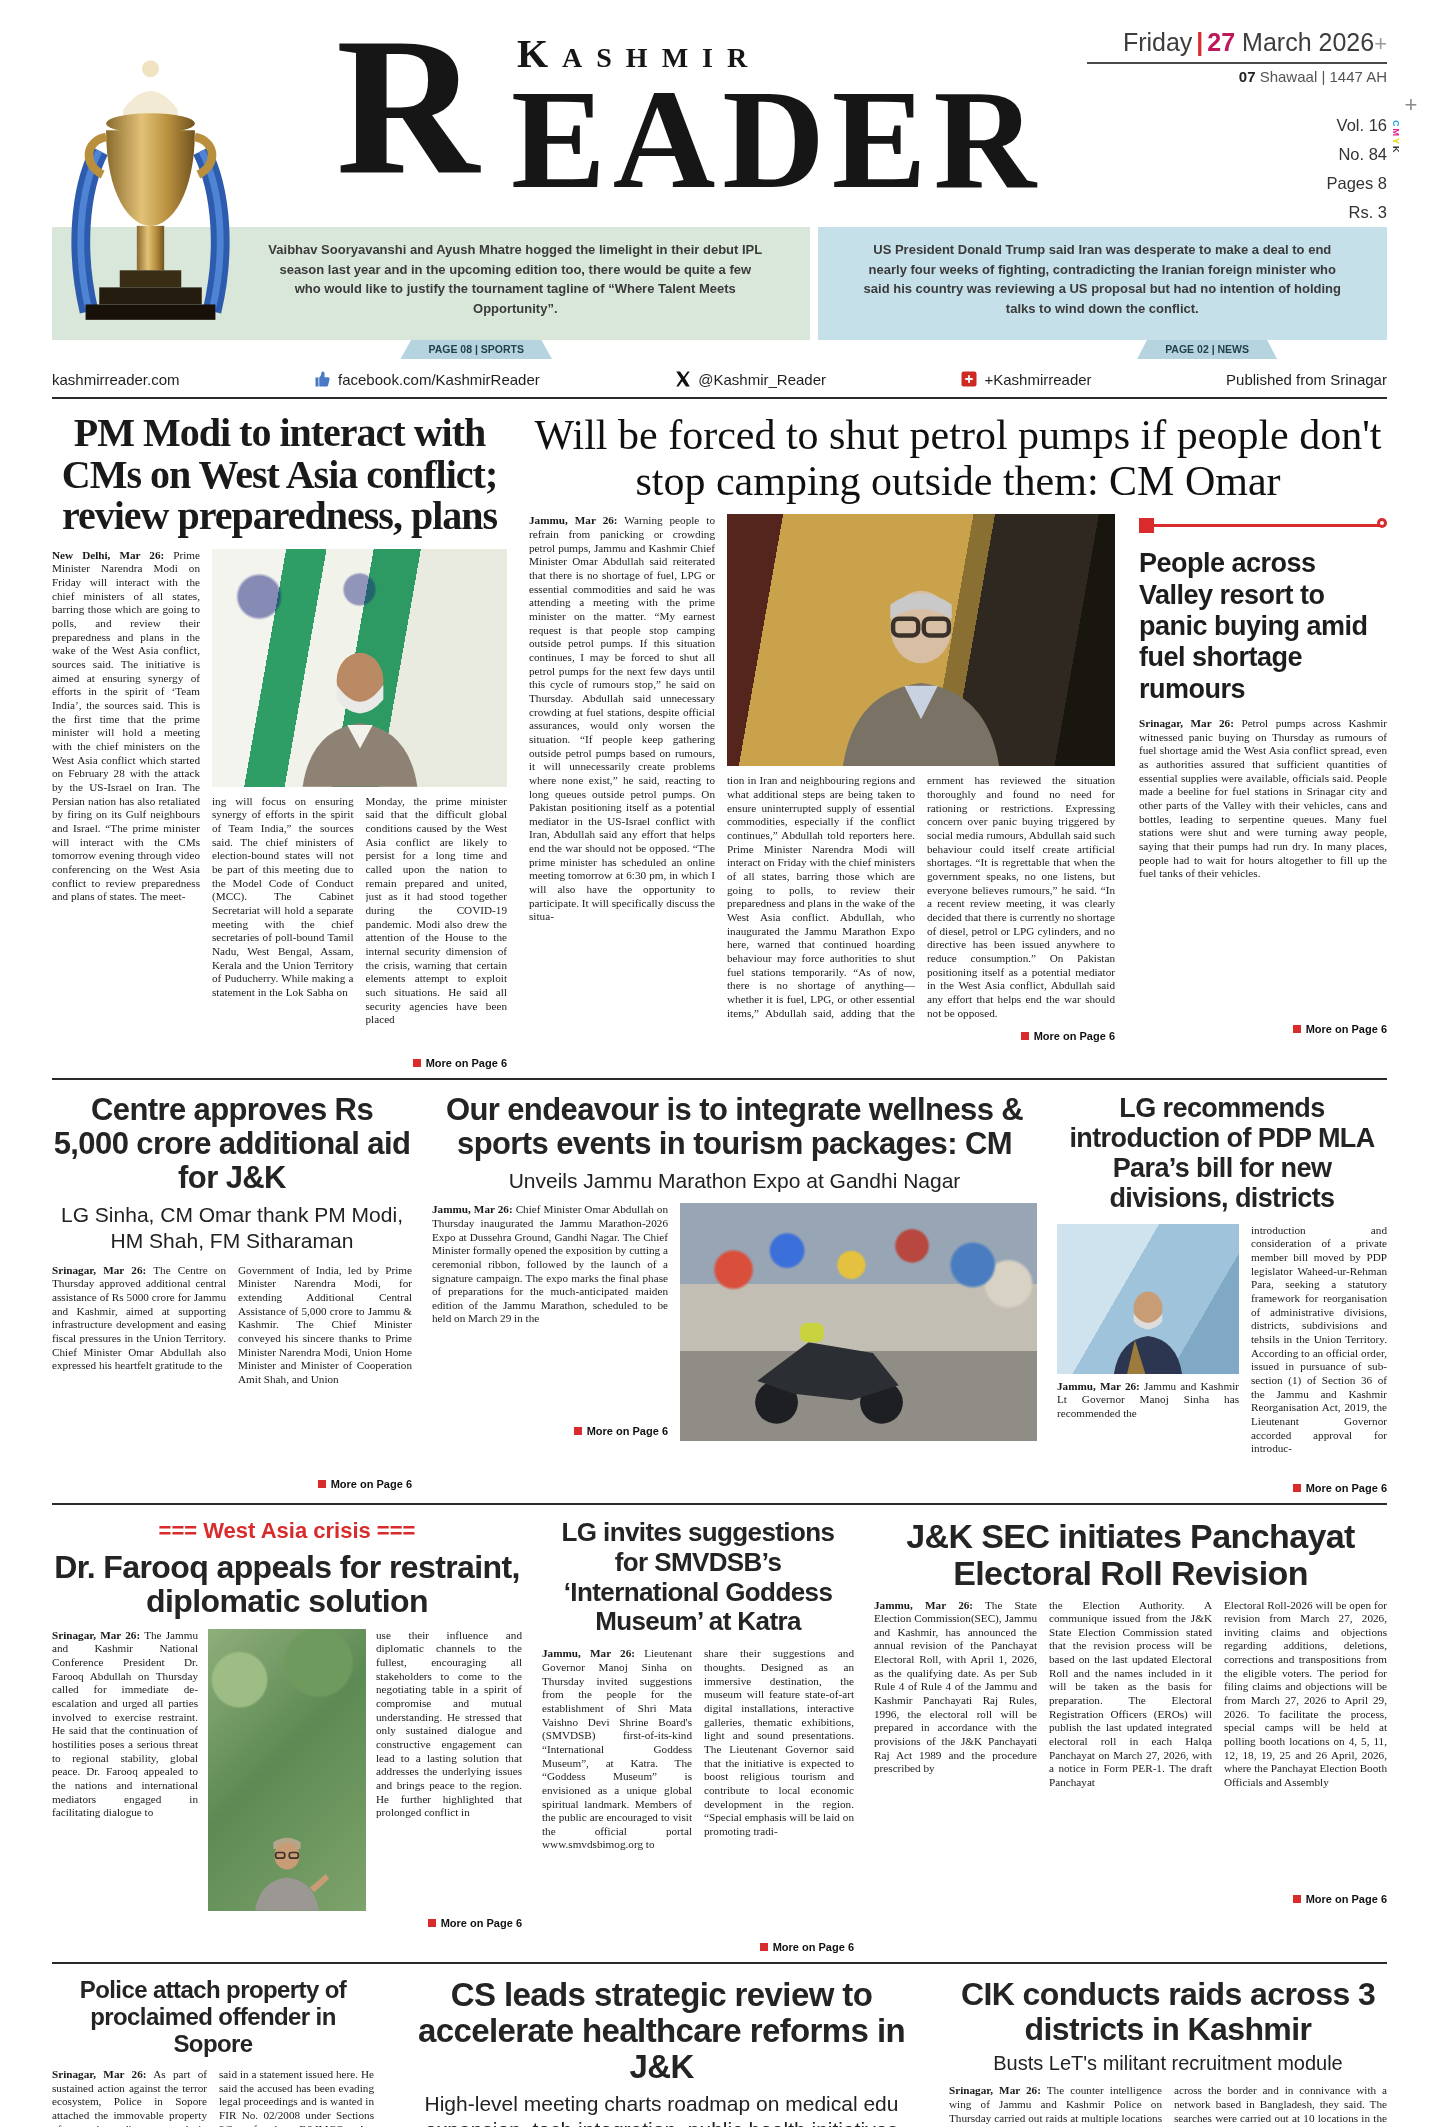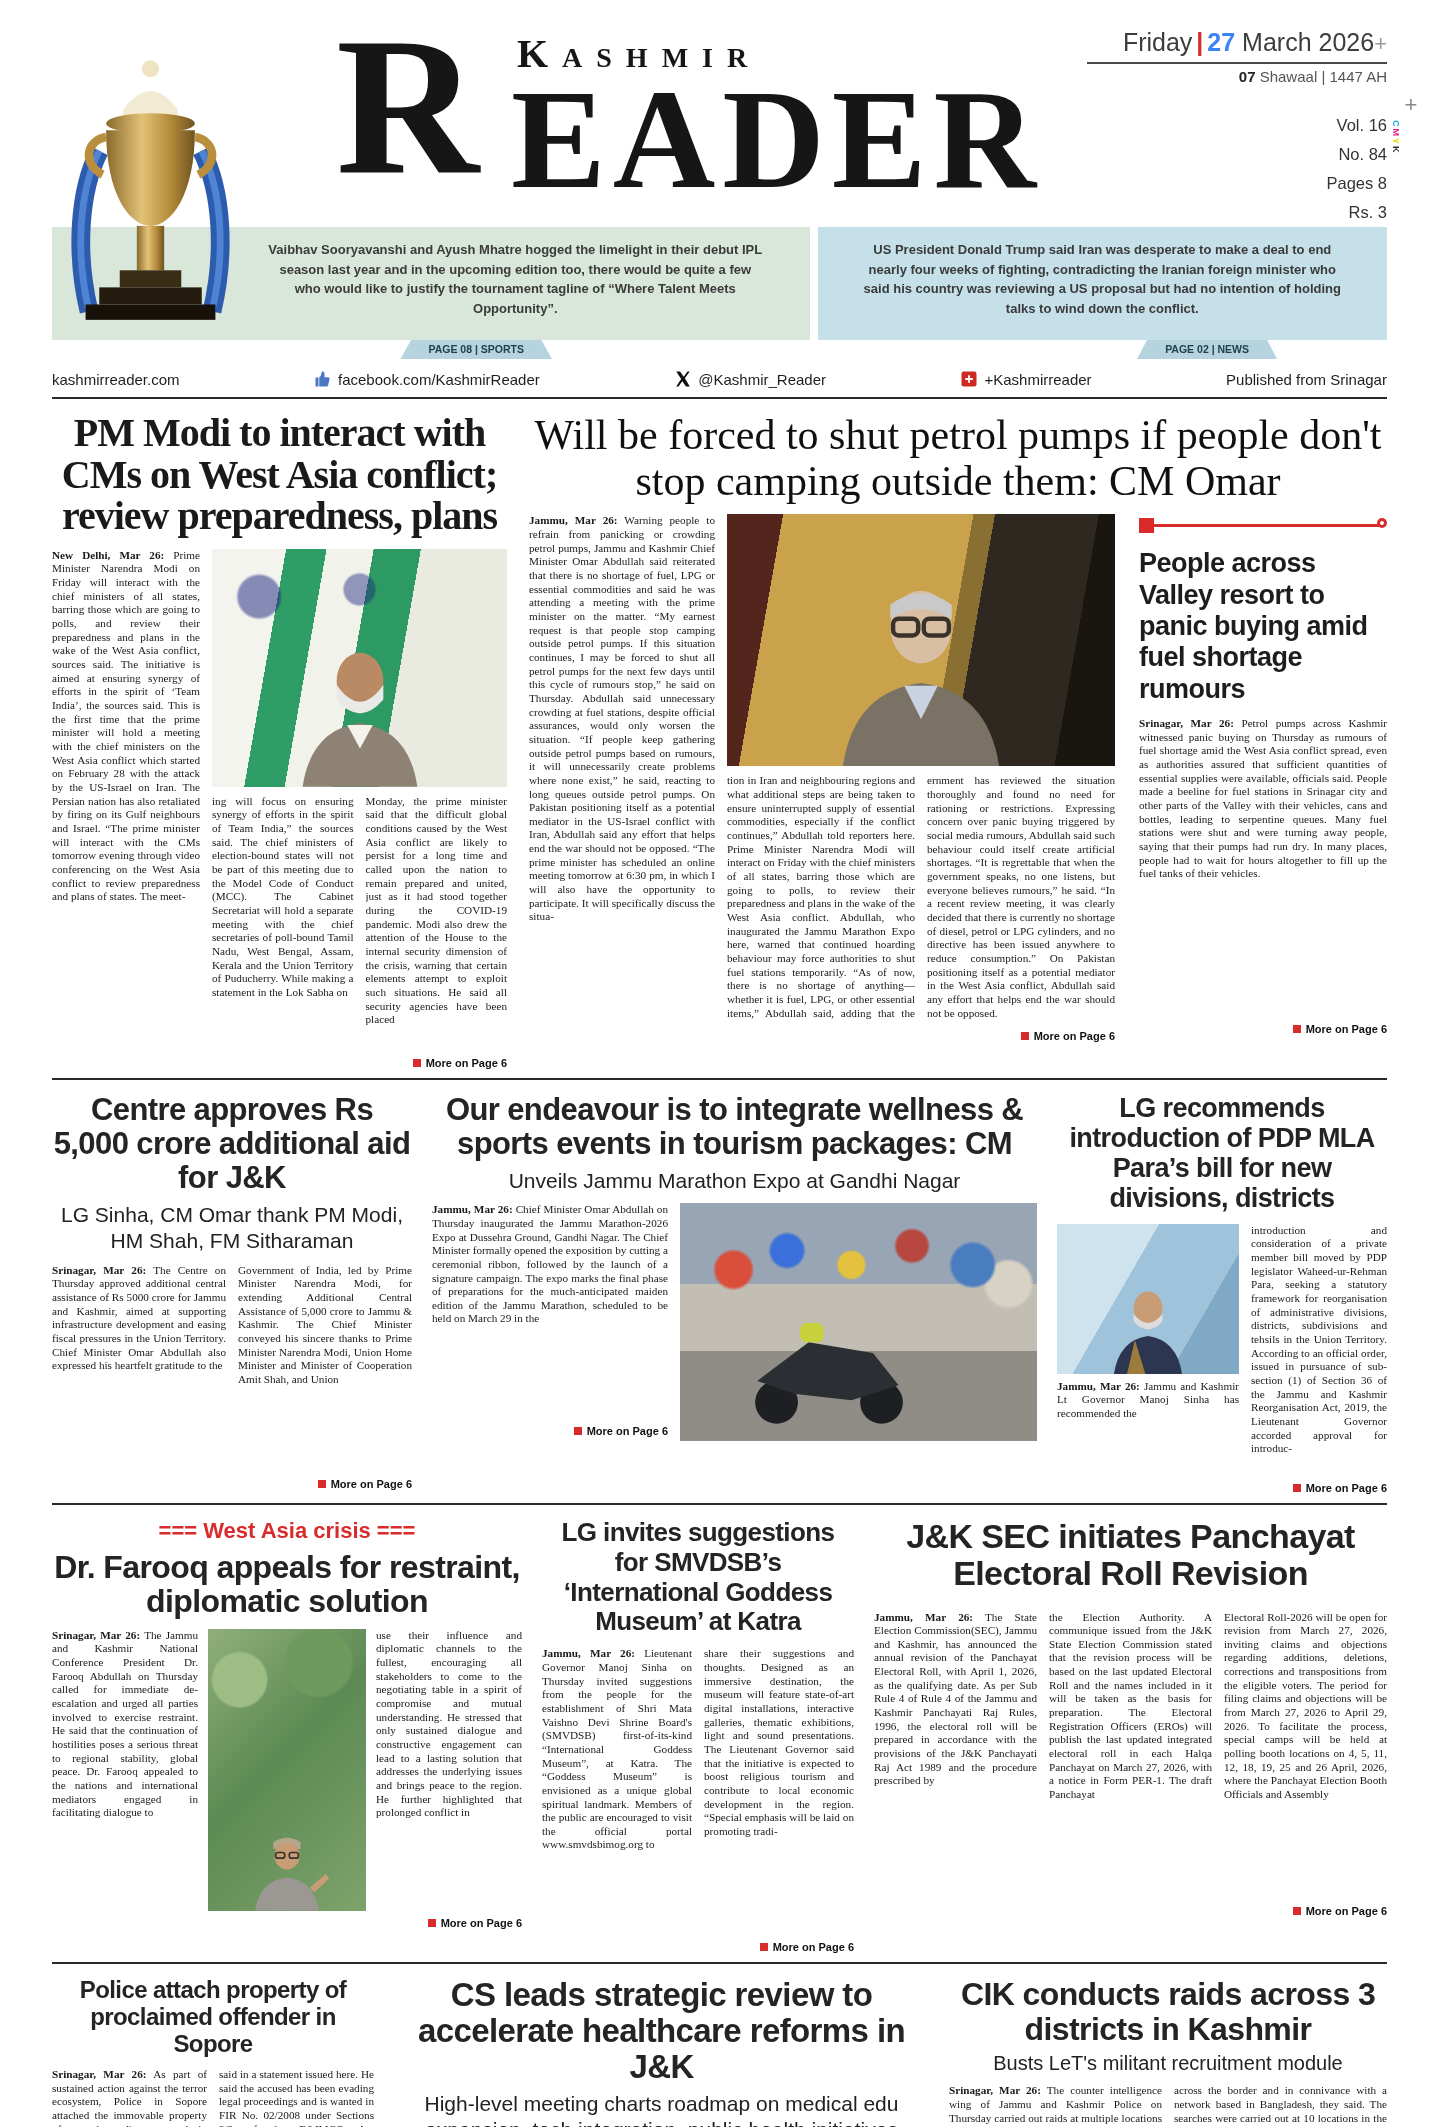--- a/index.html
+++ b/index.html
@@ -14,21 +14,21 @@
   .masthead { position:relative; height:205px; }
   .trophy { position:absolute; left:-4px; top:26px; width:205px; height:292px; z-index:5; }
   .title-block { position:absolute; left:250px; right:310px; top:2px; display:flex; justify-content:center; align-items:flex-start; color:#161616; }
   .big-r { font:700 198px/0.88 "Liberation Serif", serif; letter-spacing:0; }
   .title-stack { display:flex; flex-direction:column; align-items:flex-start; padding-top:14px;margin-left:32px; }
   .kashmir { font:700 40px/1 "Liberation Serif", serif; font-variant:small-caps; letter-spacing:14px; margin-left:6px; }
   .eader { font:700 142px/0.92 "Liberation Serif", serif; letter-spacing:7px; }
   .date-block { position:absolute; right:0; top:10px; width:300px; text-align:right; font-family:"Liberation Sans", sans-serif; }
   .date-line { font-size:25px; color:#3d3d3d; white-space:nowrap; border-bottom:2px solid #4a4a4a; padding-bottom:5px; }
   .date-line .sep { color:var(--accent_red,#d92b2b); font-weight:700; padding:0 4px; }
-  .date-line b { color:#3b82f6; }
+  .date-line b { color:#be185d; }
   .date-plus { color:#9a9a9a; font-size:22px; }
   .hijri { font-size:15px; color:#555; margin-top:4px; }
   .hijri b { color:#222; }
   .pub-info { margin-top:26px; font-size:16.5px; color:#333; line-height:1.75; }
   .cmyk-mark { position:absolute; right:-44px; top:64px; width:40px; text-align:center; }
   .cmyk-plus { font:400 22px "Liberation Sans", sans-serif; color:#8a8a8a; }
   .cmyk-letters { writing-mode:vertical-rl; font:700 9px "Liberation Sans", sans-serif; letter-spacing:2px; margin-top:2px; }
   .c-c{color:var(--cyan,#1fa8dd);} .c-m{color:var(--magenta,#e0218a);} .c-y{color:var(--yellow,#e0cf00);} .c-k{color:#333;}
   
   .teasers { display:flex; gap:8px; margin-top:4px; position:relative; }
@@ -113,21 +113,21 @@
   .sh32 { font-size:32px; line-height:1.08; }
   .sh26 { font-size:26px; line-height:1.15; }
   .sh34 { font-size:34px; line-height:1.1; }
   .far-body { display:flex; gap:10px; height:282px; margin-top:10px; }
   .far-body .bcol { flex:1; }
   .ph-farooq { width:158px; flex:none; height:282px; background:
       radial-gradient(circle at 20% 18%, #9dbd85 0 10%, transparent 11%),
       radial-gradient(circle at 70% 12%, #6f9a5e 0 12%, transparent 13%),
       linear-gradient(135deg,#8fae7a,#5d8a54 45%,#7ea36b); }
   .god-cols { height:288px; margin-top:10px; }
-  .sec-cols { height:288px; margin-top:18px; }
+  .sec-cols { height:288px; margin-top:6px; }
   
   .row4 { display:grid; grid-template-columns:322px 1fr 438px; gap:20px; }
   .sh24 { font-size:24px; line-height:1.12; }
   .pol-cols { height:318px; margin-top:10px; }
   .cs-h { font-size:33px; line-height:1.08; }
   .cs-sub { font-size:21px; }
   .cik-sub { font-size:20px; margin:5px 0 8px; }
   .cik-cols { height:300px; }
 </style>
 </head>

